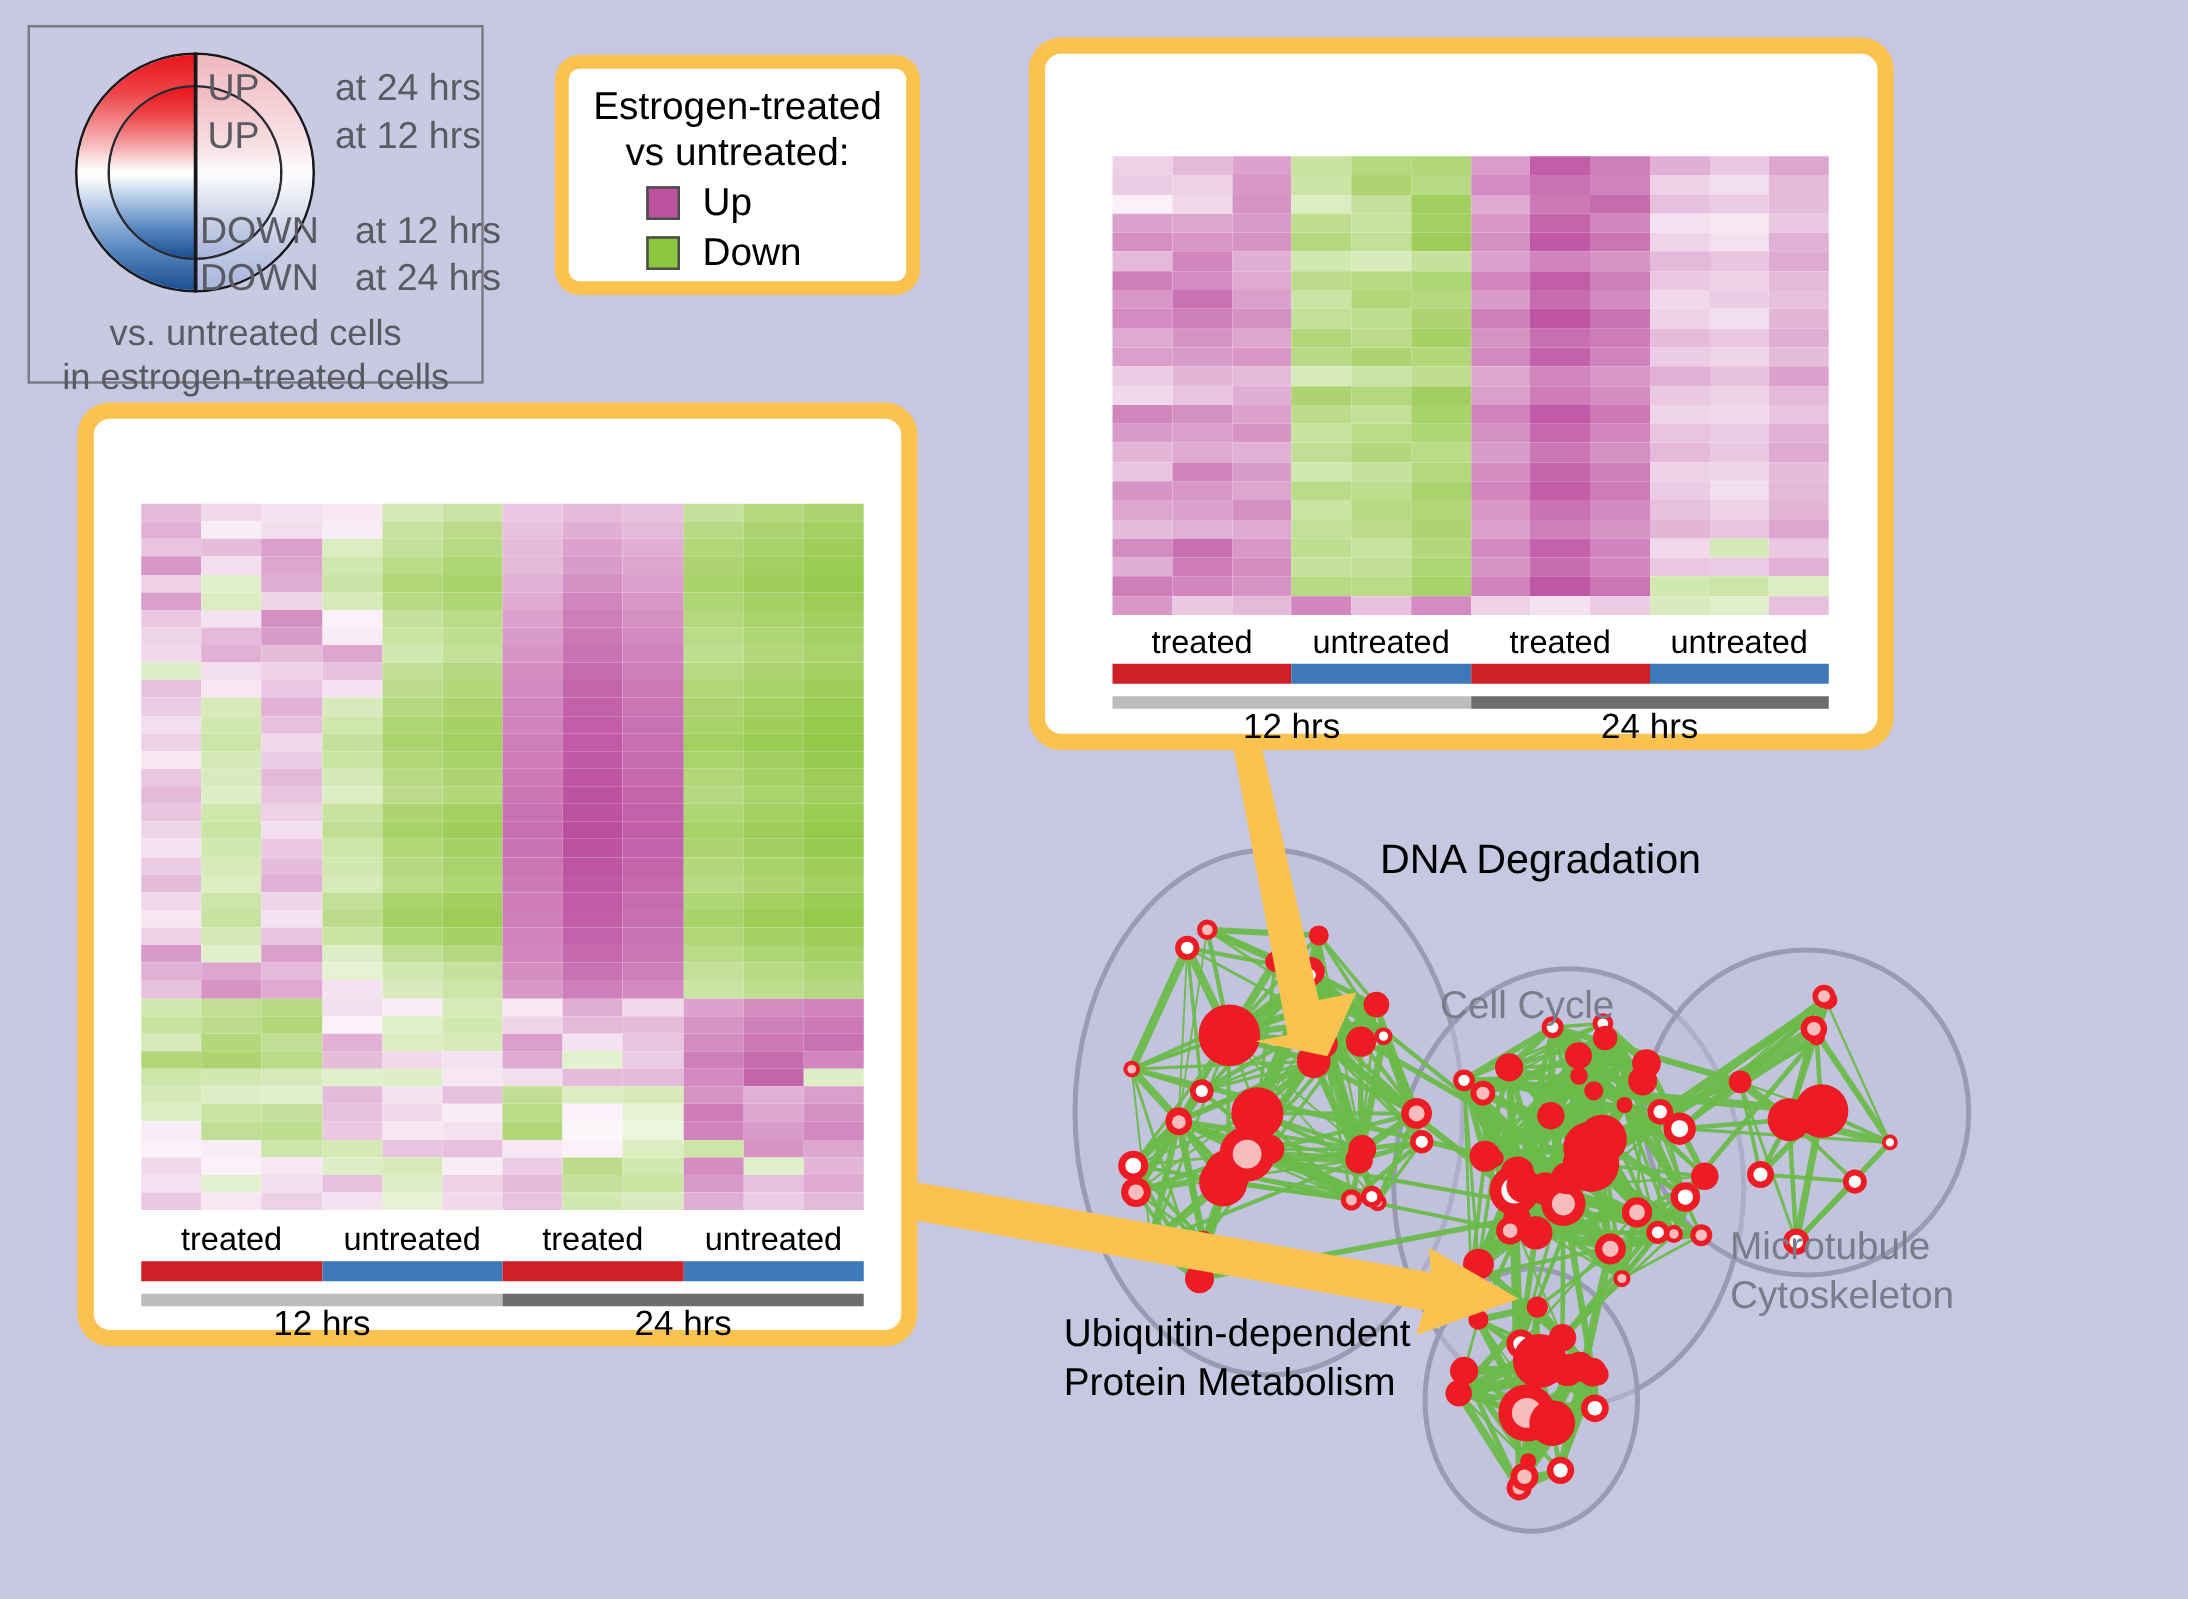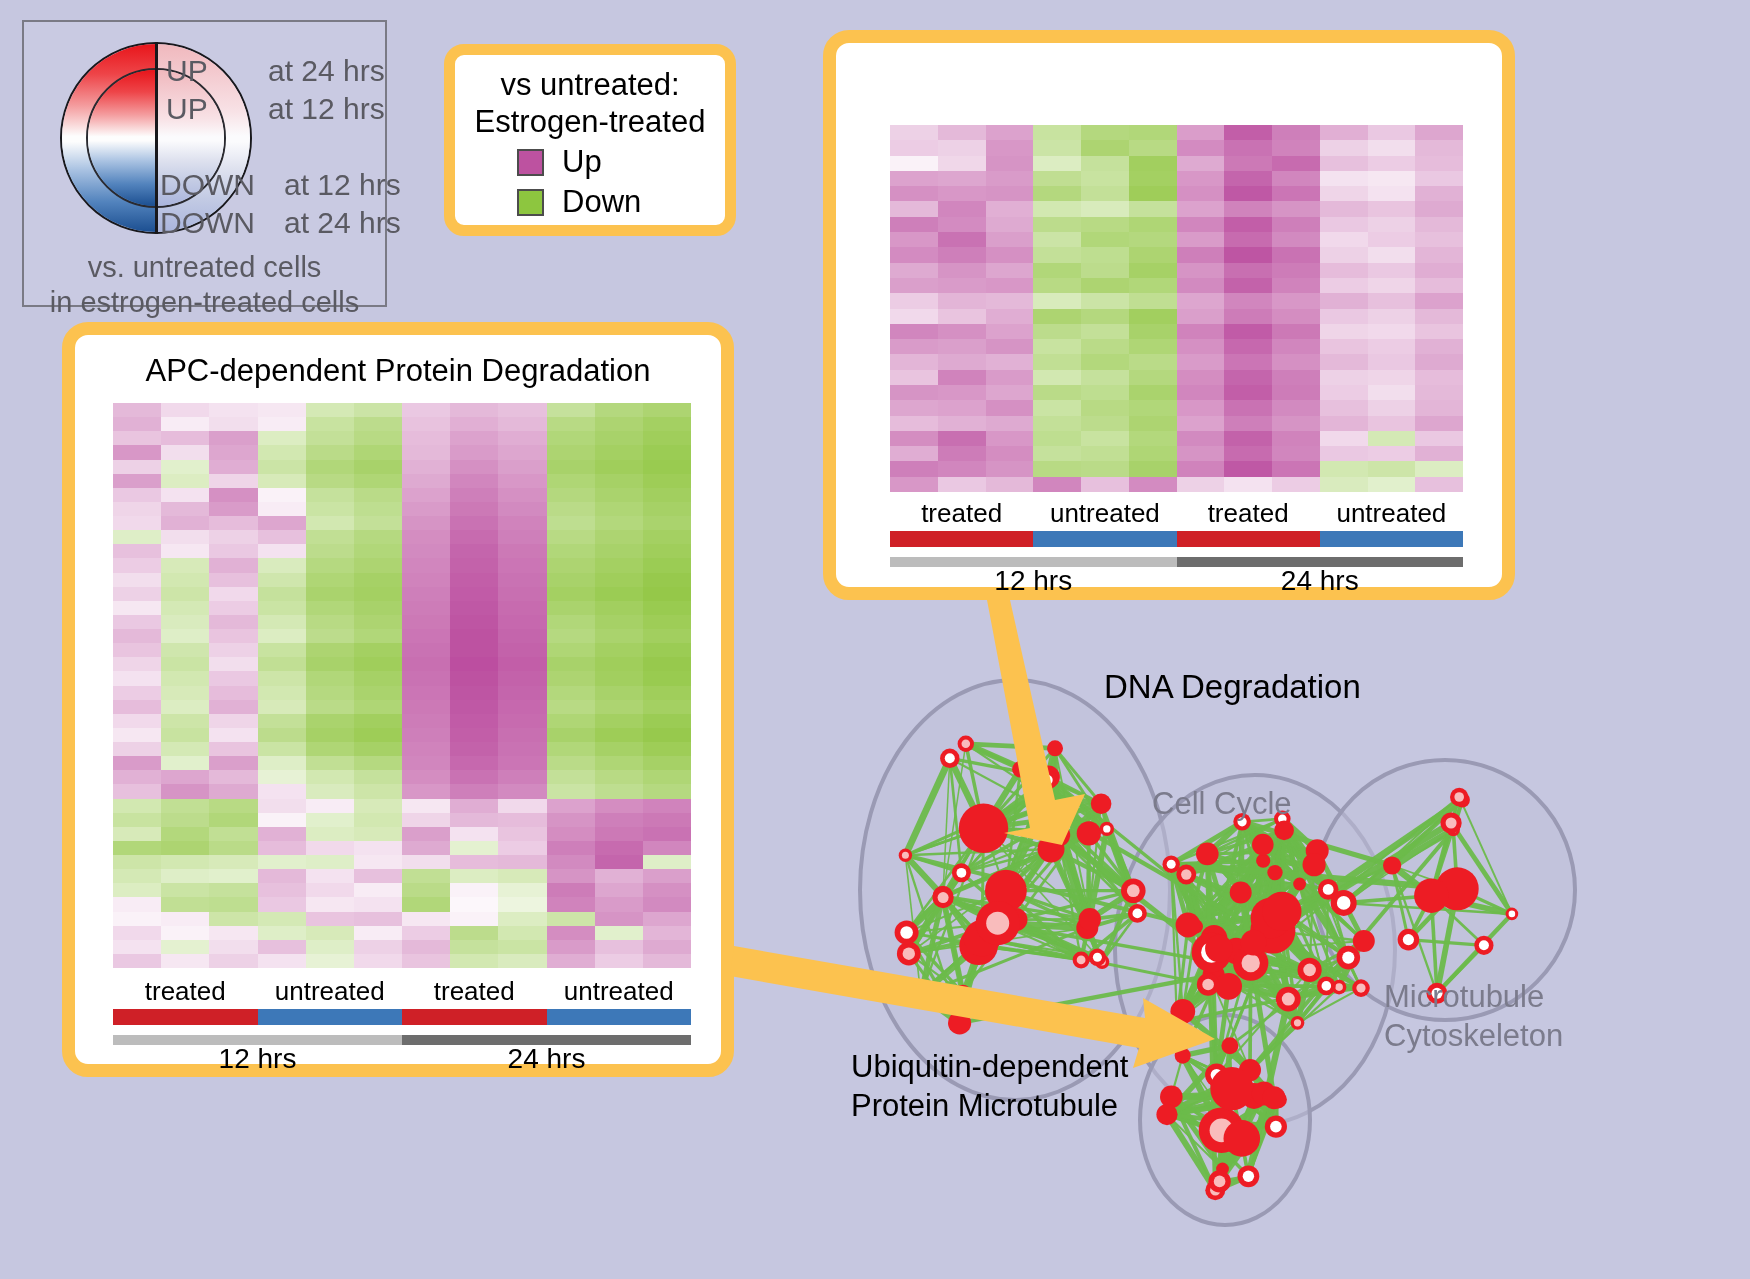--- a/index.html
+++ b/index.html
@@ -156,22 +156,22 @@
     <span class="wheel-lbl" id="wl-dn24">DOWN</span>
     <span class="wheel-lbl" id="wl-at24b">at 24 hrs</span>
     <div id="wheel-caption">
       <div>vs. untreated cells</div>
       <div>in estrogen-treated cells</div>
     </div>
   </div>
 
   <div id="ud-legend">
     <div id="ud-title">
+      <div>Estrogen-treated</div>
       <div>vs untreated:</div>
-      <div>Estrogen-treated</div>
     </div>
     <div class="ud-row">
       <span class="ud-sw" id="sw-up" style="background: rgb(189, 82, 160);"></span>
       <span class="ud-txt">Up</span>
     </div>
     <div class="ud-row">
       <span class="ud-sw" id="sw-down" style="background: rgb(141, 198, 63);"></span>
       <span class="ud-txt">Down</span>
     </div>
   </div>
@@ -483,21 +483,20 @@
         <div style="background: rgb(188, 188, 188);"></div>
         <div style="background: rgb(109, 109, 109);"></div>
       </div>
     <div class="time-row" id="rep-time" style="grid-template-columns: repeat(2, 1fr);">
         <div class="time-lbl">12 hrs</div>
         <div class="time-lbl">24 hrs</div>
       </div>
   </div>
 
   <div class="hm-card" id="apc-card">
-    <div class="hm-title" id="apc-title">APC-dependent Protein Degradation</div>
     <div class="hm-grid" id="apc-grid" style="grid-template-columns: repeat(12, 1fr); grid-template-rows: repeat(40, 1fr);">
         <div class="hm-cell" style="background: rgb(228, 185, 217);"></div>
         <div class="hm-cell" style="background: rgb(241, 217, 235);"></div>
         <div class="hm-cell" style="background: rgb(244, 226, 240);"></div>
         <div class="hm-cell" style="background: rgb(246, 231, 242);"></div>
         <div class="hm-cell" style="background: rgb(212, 233, 181);"></div>
         <div class="hm-cell" style="background: rgb(203, 228, 166);"></div>
         <div class="hm-cell" style="background: rgb(234, 200, 226);"></div>
         <div class="hm-cell" style="background: rgb(228, 185, 217);"></div>
         <div class="hm-cell" style="background: rgb(231, 192, 221);"></div>
@@ -1994,21 +1993,21 @@
   </svg>
 
   <div class="net-lbl" id="lbl-dna">DNA Degradation</div>
   <div class="net-lbl" id="lbl-cc">Cell Cycle</div>
   <div class="net-lbl" id="lbl-mt">
     <div>Microtubule</div>
     <div>Cytoskeleton</div>
   </div>
   <div class="net-lbl" id="lbl-ubq">
     <div>Ubiquitin-dependent</div>
-    <div>Protein Microtubule</div>
+    <div>Protein Metabolism</div>
   </div>
 
   <svg id="arrow-svg" viewBox="0 0 1750 1279">
 
     <path d="M 963 600 L 1010 600 L 1055 800 L 1085 794 L 1062 845 L 1004 833 L 1030 828 L 987 600 Z" fill="#fcc24f"></path>
 
     <path d="M 734 946 L 1145 1018 L 1143 998 L 1215 1039 L 1133 1068 L 1139 1048 L 730 976 Z" fill="#fcc24f"></path>
   </svg>
 
 </div>

